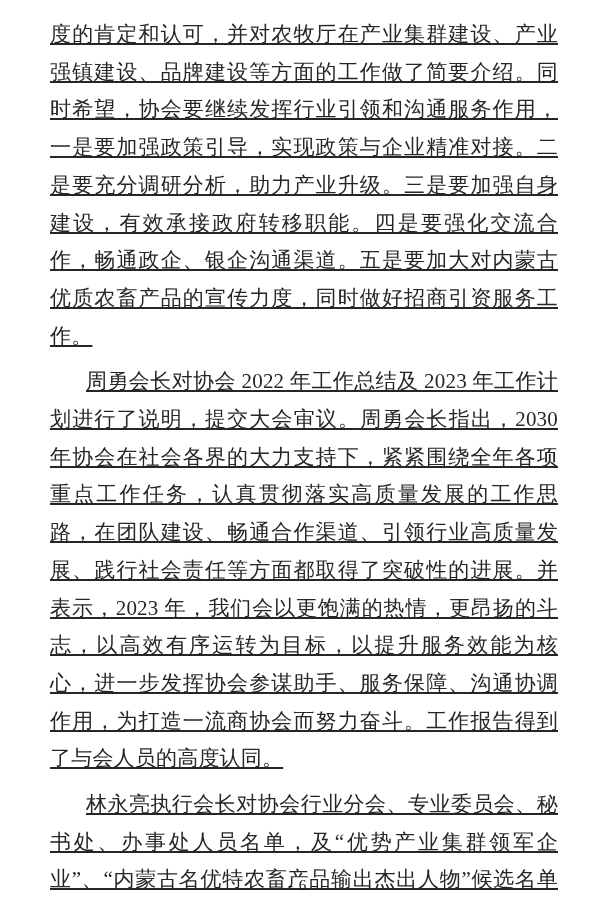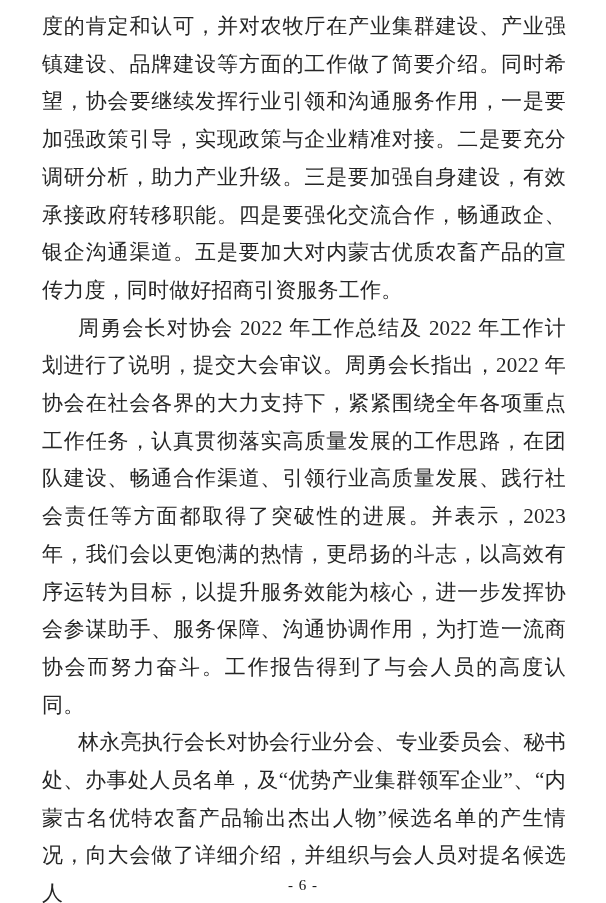--- a/index.html
+++ b/index.html
@@ -16,27 +16,28 @@
     color: #262626;
     overflow: hidden;
   }
   .content {
     position: absolute;
     left: 42px;
     top: 8px;
     width: 524px;
   }
   .para {
-    margin: 0;
+    margin: 8px;
     font-size: 21px;
     line-height: 37.7px;
     letter-spacing: 0.2px;
     text-align: justify;
     text-justify: inter-character;
     word-break: break-all;
+    text-decoration: underline;
   }
   .para.indented {
     text-indent: 36px;
   }
   .page-num {
     position: absolute;
     top: 877px;
     left: 0;
     width: 100%;
     text-align: center;
@@ -44,17 +45,17 @@
     letter-spacing: 1px;
     color: #111111;
   }
 </style>
 </head>
 <body>
 
 <div class="page">
   <div class="content">
     <p class="para">度的肯定和认可，并对农牧厅在产业集群建设、产业强镇建设、品牌建设等方面的工作做了简要介绍。同时希望，协会要继续发挥行业引领和沟通服务作用，一是要加强政策引导，实现政策与企业精准对接。二是要充分调研分析，助力产业升级。三是要加强自身建设，有效承接政府转移职能。四是要强化交流合作，畅通政企、银企沟通渠道。五是要加大对内蒙古优质农畜产品的宣传力度，同时做好招商引资服务工作。</p>
-    <p class="para indented">周勇会长对协会 2022 年工作总结及 2022 年工作计划进行了说明，提交大会审议。周勇会长指出，2022 年协会在社会各界的大力支持下，紧紧围绕全年各项重点工作任务，认真贯彻落实高质量发展的工作思路，在团队建设、畅通合作渠道、引领行业高质量发展、践行社会责任等方面都取得了突破性的进展。并表示，2023 年，我们会以更饱满的热情，更昂扬的斗志，以高效有序运转为目标，以提升服务效能为核心，进一步发挥协会参谋助手、服务保障、沟通协调作用，为打造一流商协会而努力奋斗。工作报告得到了与会人员的高度认同。</p>
+    <p class="para indented">周勇会长对协会 2022 年工作总结及 2023 年工作计划进行了说明，提交大会审议。周勇会长指出，2030 年协会在社会各界的大力支持下，紧紧围绕全年各项重点工作任务，认真贯彻落实高质量发展的工作思路，在团队建设、畅通合作渠道、引领行业高质量发展、践行社会责任等方面都取得了突破性的进展。并表示，2023 年，我们会以更饱满的热情，更昂扬的斗志，以高效有序运转为目标，以提升服务效能为核心，进一步发挥协会参谋助手、服务保障、沟通协调作用，为打造一流商协会而努力奋斗。工作报告得到了与会人员的高度认同。</p>
     <p class="para indented">林永亮执行会长对协会行业分会、专业委员会、秘书处、办事处人员名单，及“优势产业集群领军企业”、“内蒙古名优特农畜产品输出杰出人物”候选名单的产生情况，向大会做了详细介绍，并组织与会人员对提名候选人</p>
   </div>
   <div class="page-num">- 6 -</div>
 </div>
 
 </body></html>

